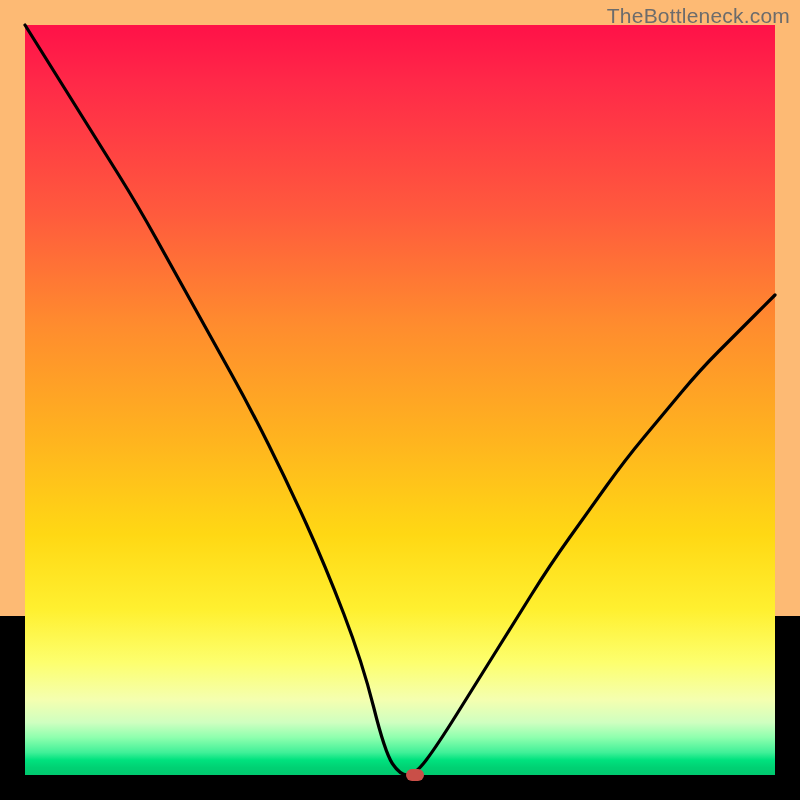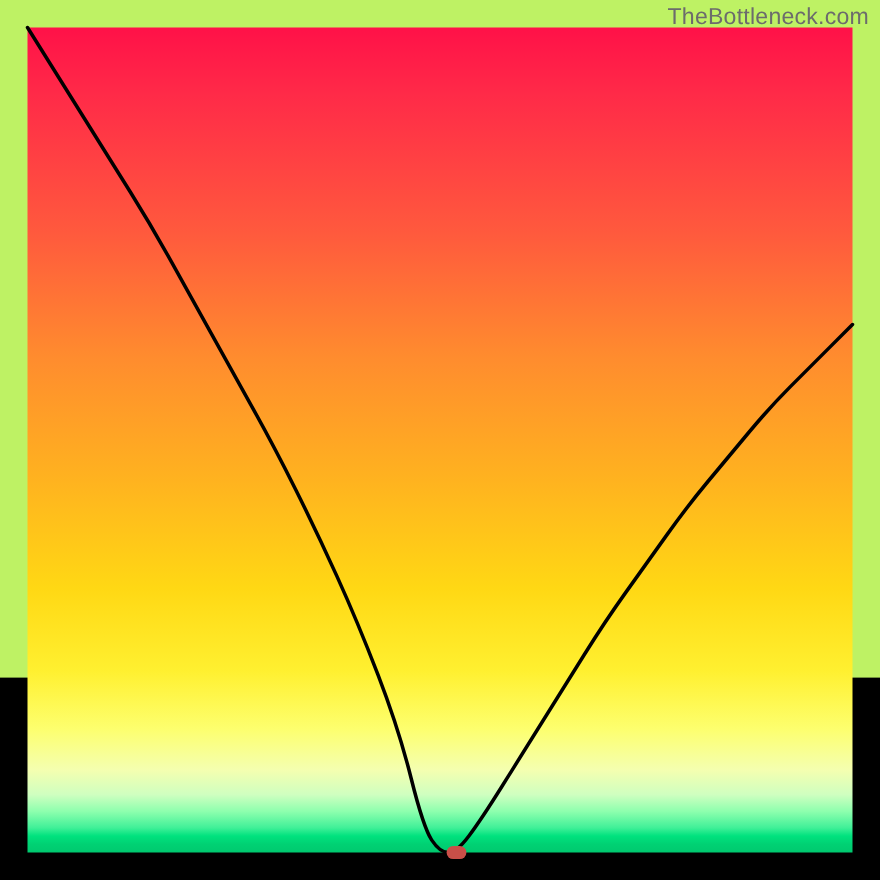--- a/index.html
+++ b/index.html
@@ -8,21 +8,21 @@
     width: 800px;
     height: 800px;
     background: #000;
     overflow: hidden;
     font-family: Arial, Helvetica, sans-serif;
   }
   .frame {
     position: relative;
     width: 800px;
     height: 616px;
-    background: #bef264;
+    background: #fdba74;
   }
   .plot-area {
     position: absolute;
     left: 25px;
     top: 25px;
     width: 750px;
     height: 750px;
     
     background: linear-gradient(
       to bottom,

